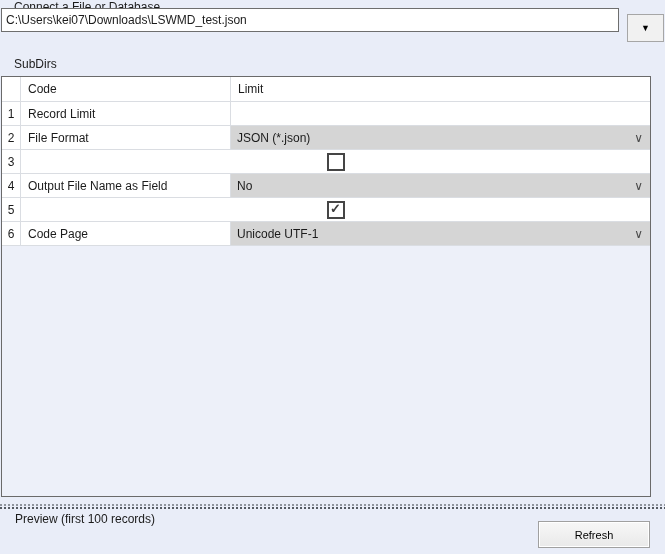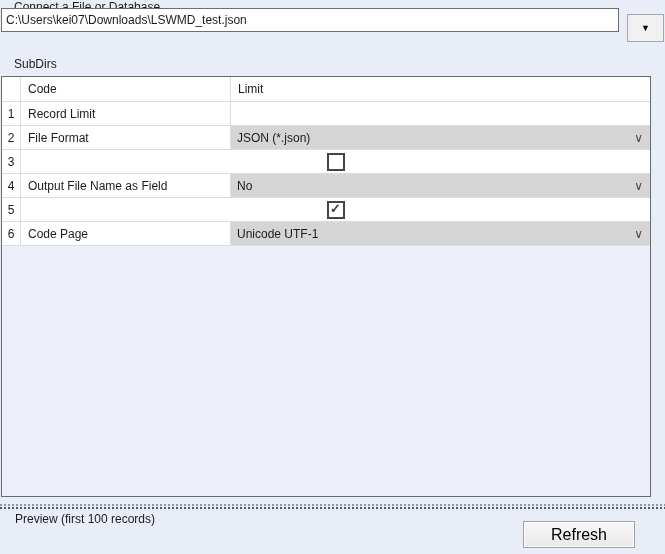--- a/index.html
+++ b/index.html
@@ -65,25 +65,25 @@
       repeating-linear-gradient(90deg,#8f949d 0 2px,rgba(0,0,0,0) 2px 4px),
       repeating-linear-gradient(90deg,#555a62 0 2px,rgba(0,0,0,0) 2px 4px);
     background-size:100% 2px,100% 2px;
     background-position:0 1px,0 4px;
     background-repeat:no-repeat;
   }
 
   .preview-label{left:3px;top:512px;height:14px;line-height:14px;white-space:nowrap;margin-left:12px;}
 
   .refresh-btn{
-    left:523px;top:521px;width:112px;height:27px;
+    left:538px;top:521px;width:112px;height:27px;
     background:linear-gradient(#f7f7f7,#e9e9e9);
     border:1px solid #a0a0a0;box-shadow:inset 0 0 0 1px #ffffff;
     display:flex;align-items:center;justify-content:center;
-    font-size:16px;color:#000;cursor:default;
+    font-size:11px;color:#000;cursor:default;
   }
 </style>
 </head>
 <body>
 
 <div class="abs section-label" style="top:0px">Connect a File or Database</div>
 
 <div class="abs file-input">
   <span>C:\Users\kei07\Downloads\LSWMD_test.json</span>
 </div>

